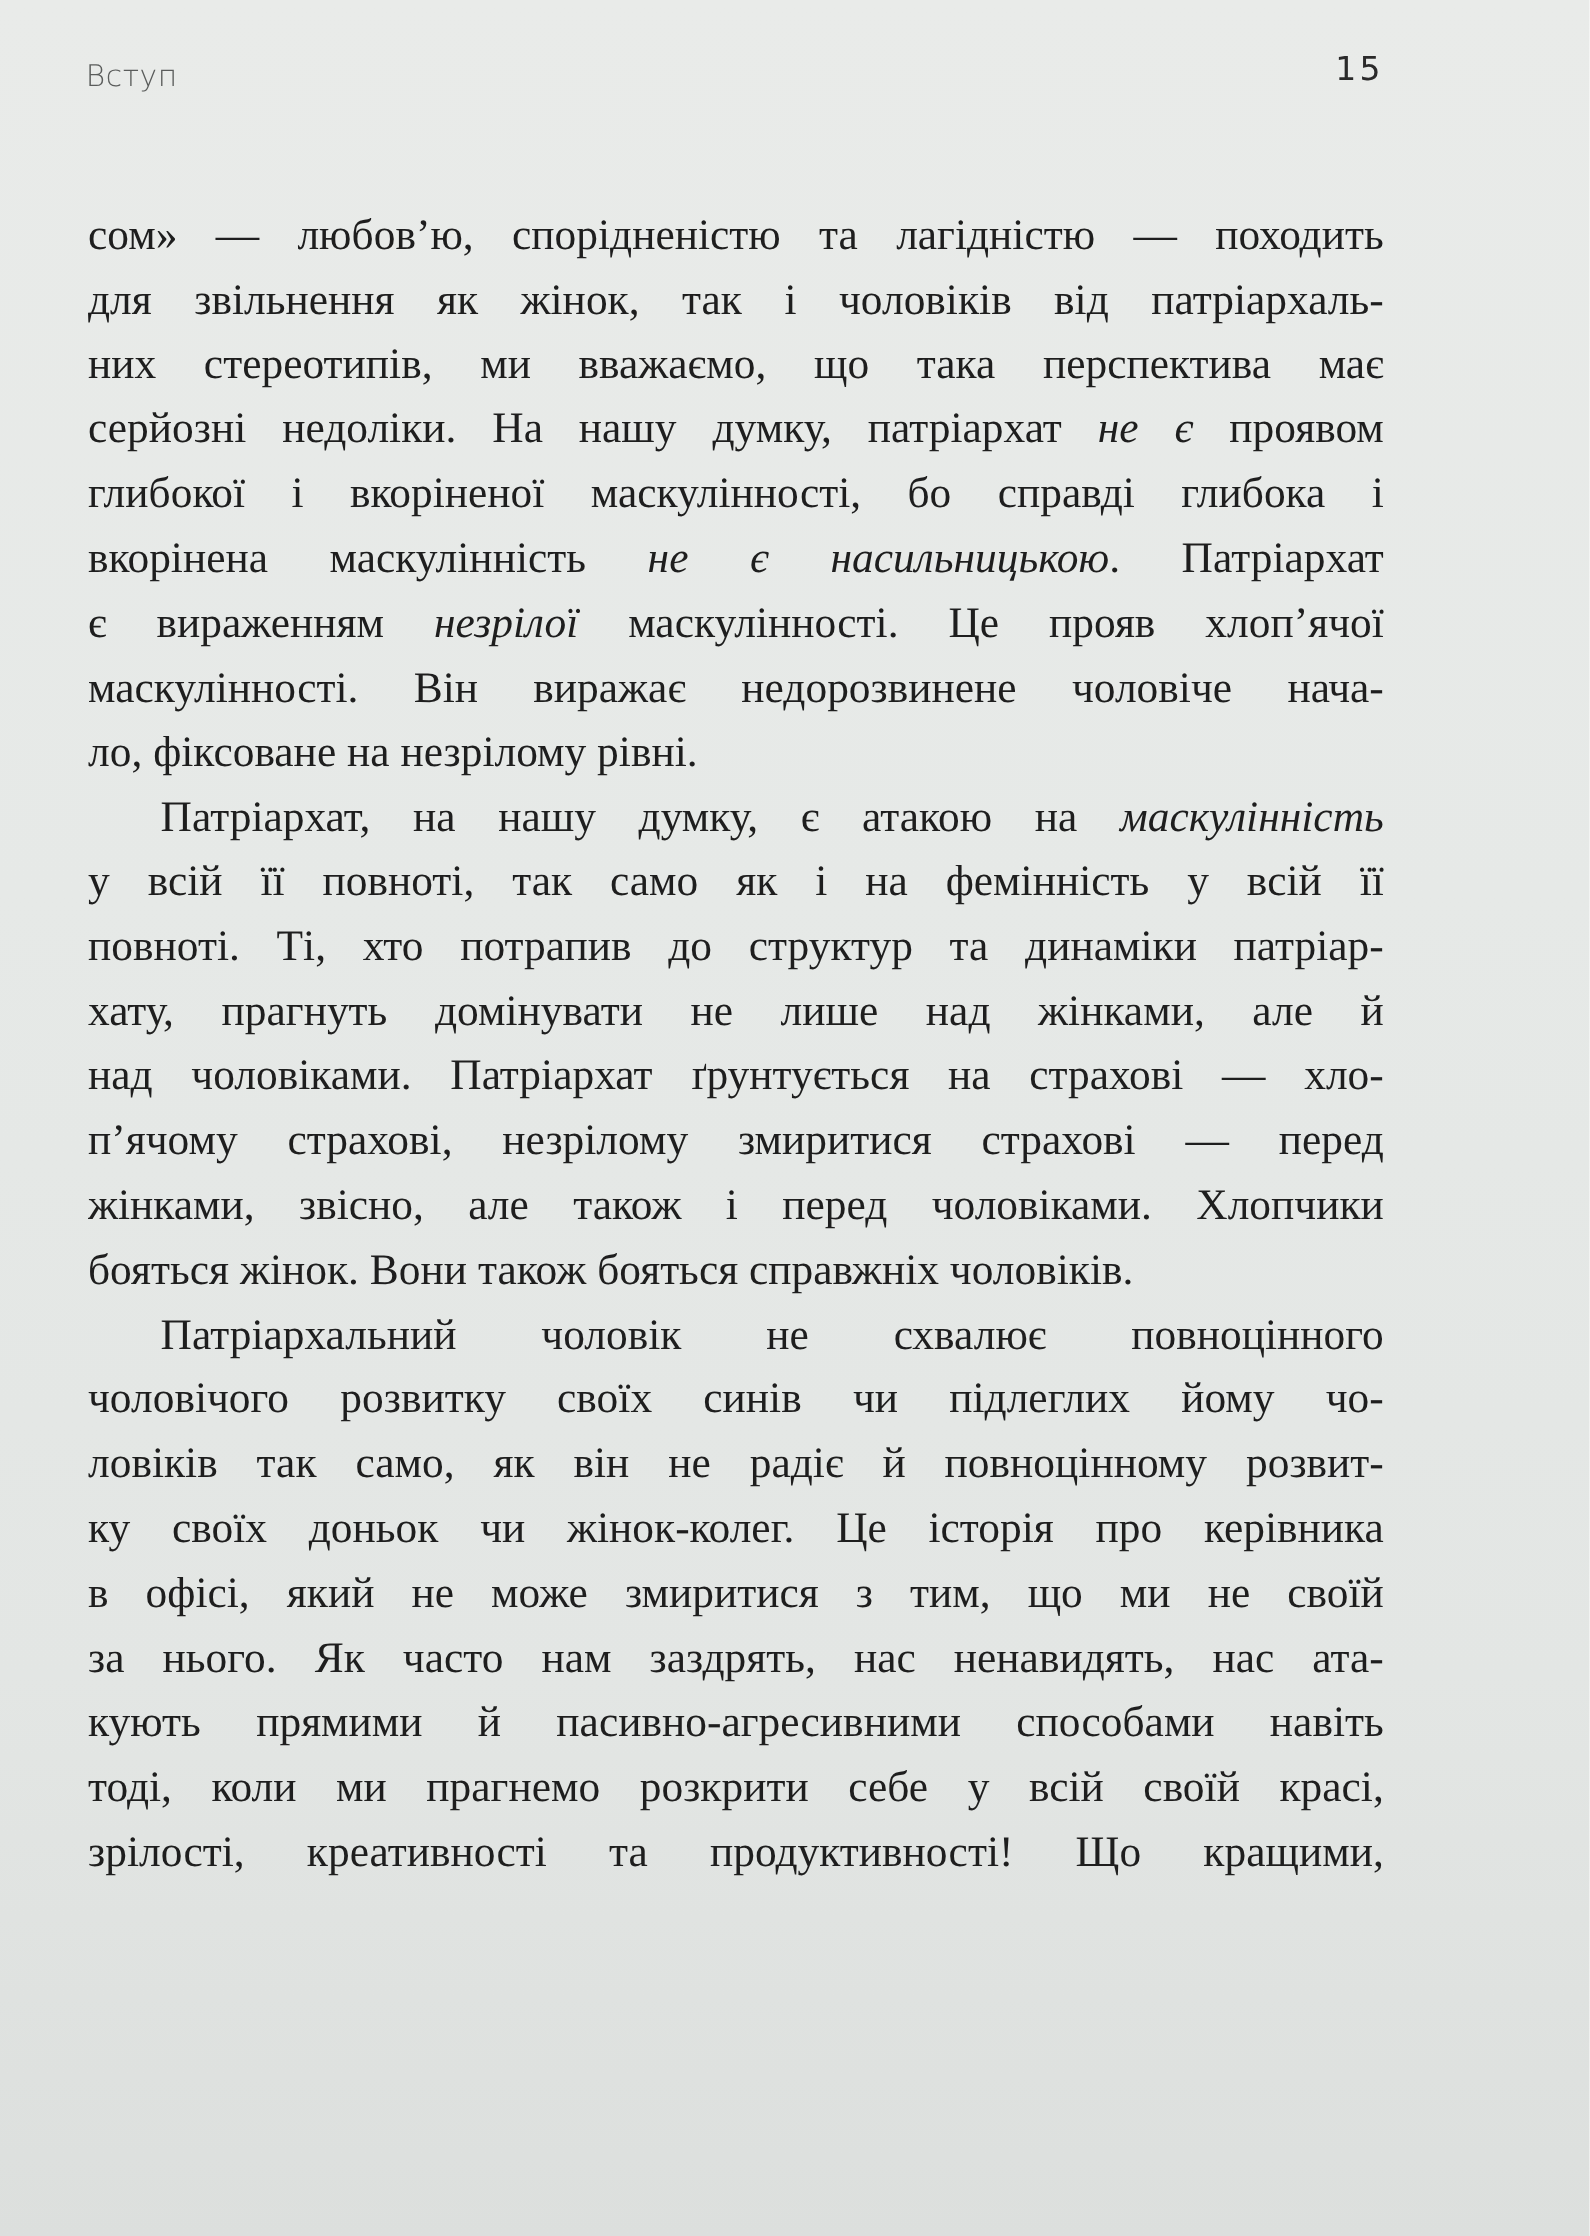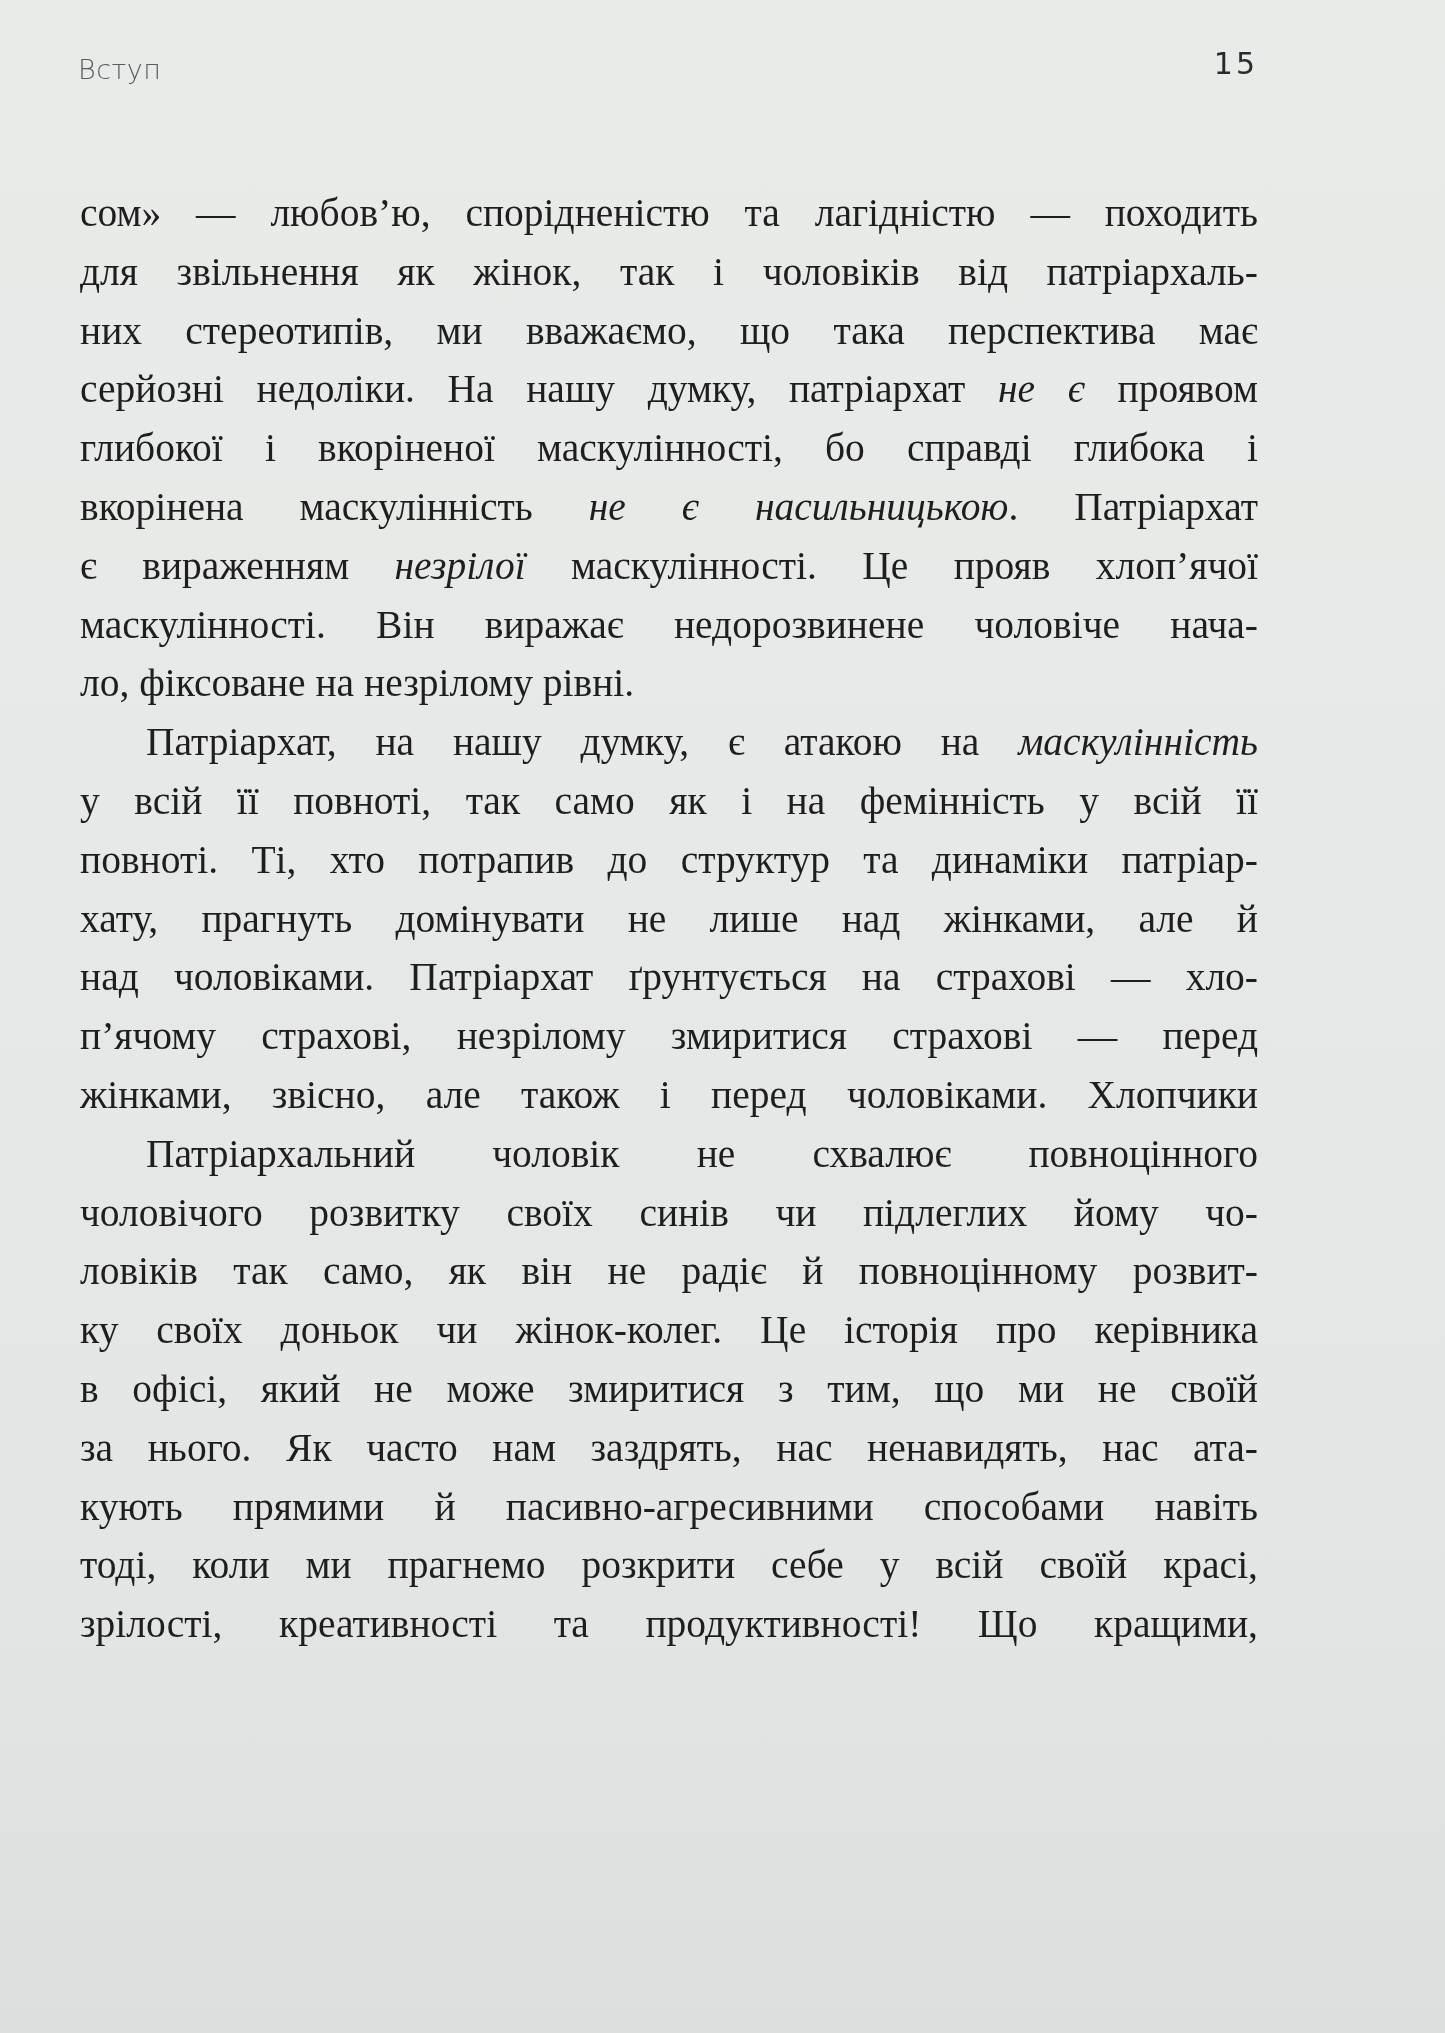--- a/index.html
+++ b/index.html
@@ -93,20 +93,21 @@
       <span class="line last">ло, фіксоване на незрілому рівні.</span>
     </div>
     <div>
       <span class="line indent">Патріархат, на нашу думку, є атакою на <em>маскулінність</em></span>
       <span class="line">у всій її повноті, так само як і на фемінність у всій її</span>
       <span class="line">повноті. Ті, хто потрапив до структур та динаміки патріар-</span>
       <span class="line">хату, прагнуть домінувати не лише над жінками, але й</span>
       <span class="line">над чоловіками. Патріархат ґрунтується на страхові — хло-</span>
       <span class="line">п’ячому страхові, незрілому змиритися страхові — перед</span>
       <span class="line">жінками, звісно, але також і перед чоловіками. Хлопчики</span>
+      <span class="line last">бояться жінок. Вони також бояться справжніх чоловіків.</span>
     </div>
     <div>
       <span class="line indent">Патріархальний чоловік не схвалює повноцінного</span>
       <span class="line">чоловічого розвитку своїх синів чи підлеглих йому чо-</span>
       <span class="line">ловіків так само, як він не радіє й повноцінному розвит-</span>
       <span class="line">ку своїх доньок чи жінок-колег. Це історія про керівника</span>
       <span class="line">в офісі, який не може змиритися з тим, що ми не своїй</span>
       <span class="line">за нього. Як часто нам заздрять, нас ненавидять, нас ата-</span>
       <span class="line">кують прямими й пасивно-агресивними способами навіть</span>
       <span class="line">тоді, коли ми прагнемо розкрити себе у всій своїй красі,</span>

